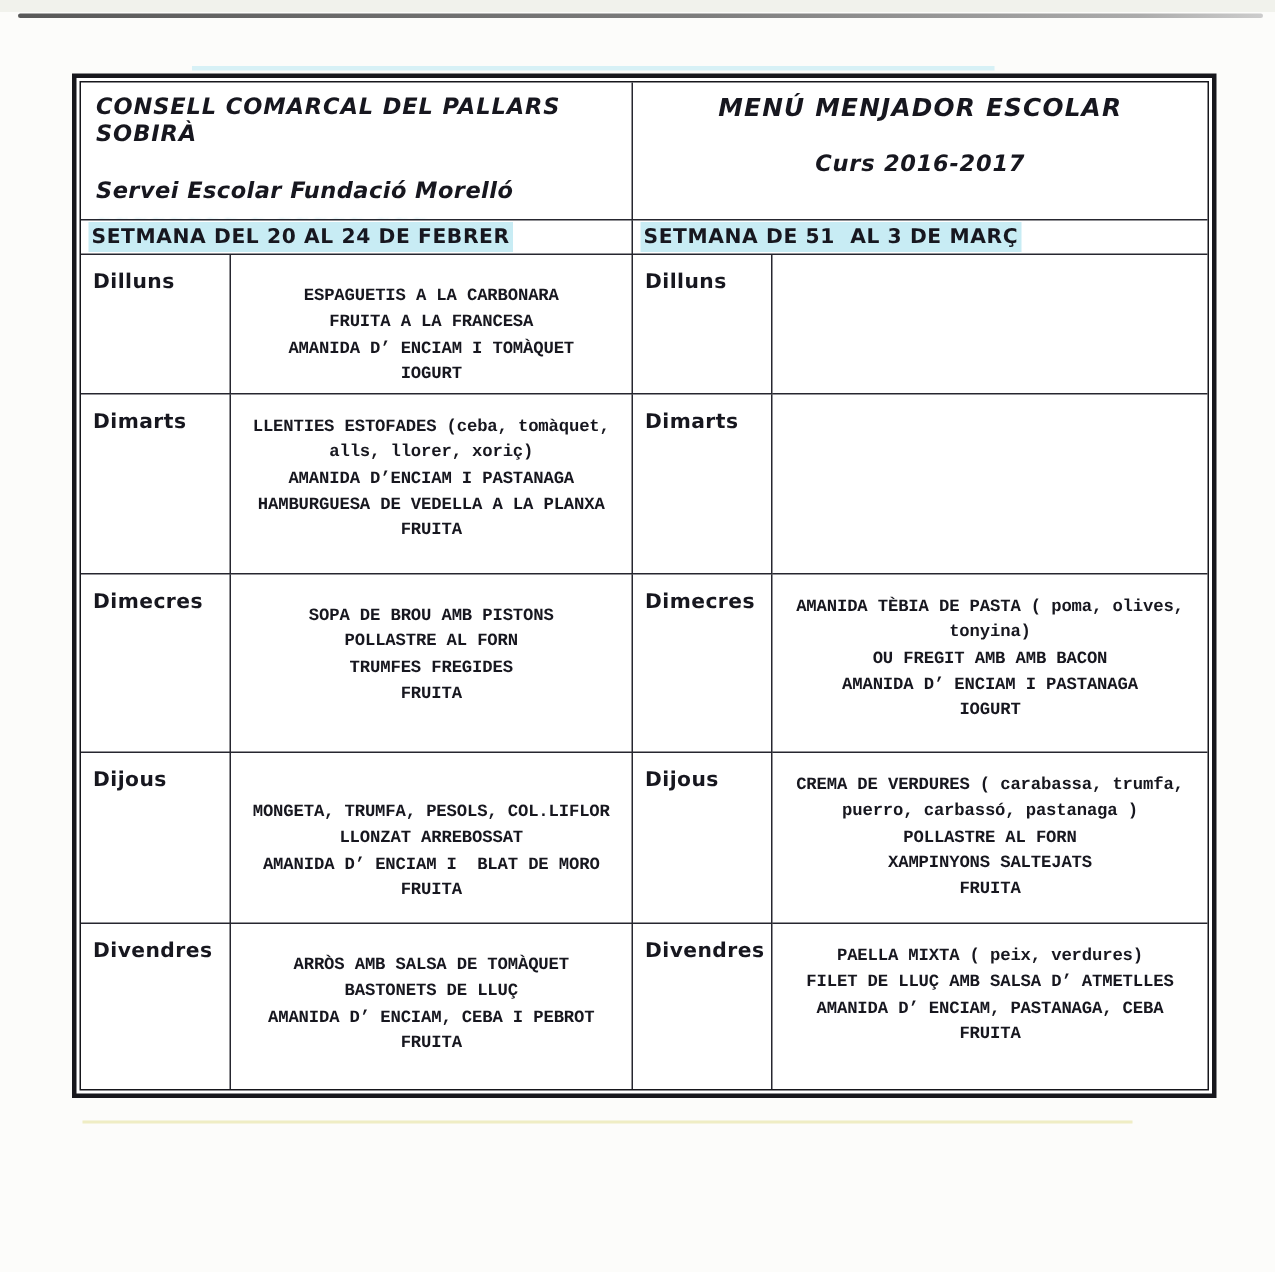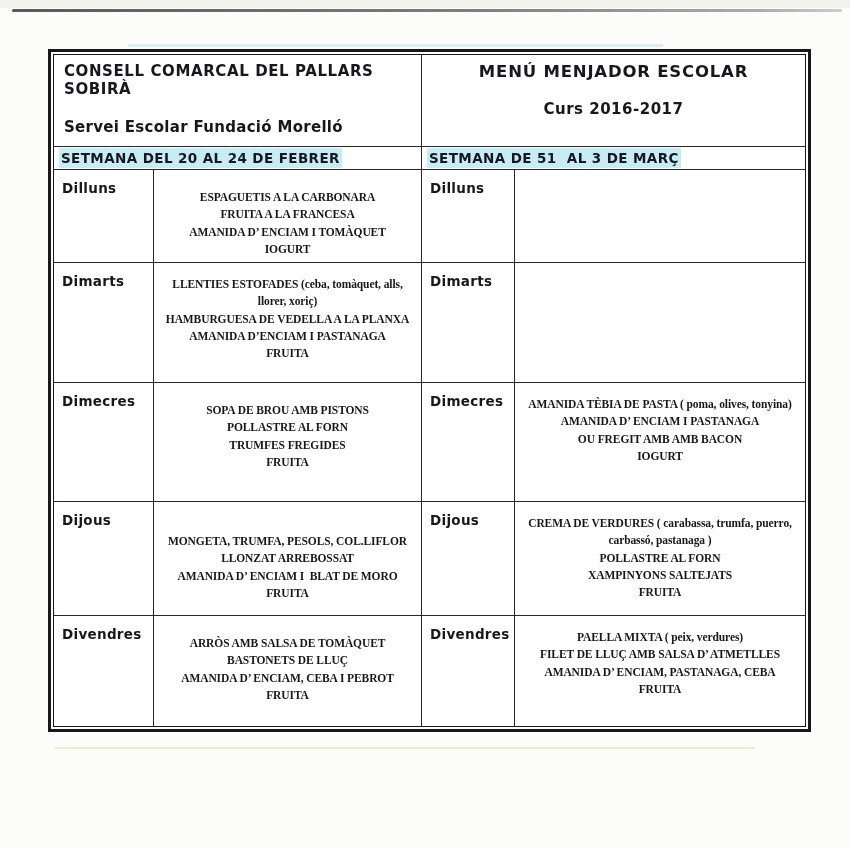--- a/index.html
+++ b/index.html
@@ -44,21 +44,21 @@
     border-right:1.5px solid var(--line);
     border-bottom:1.5px solid var(--line);
     overflow:hidden;
   }
   .cell.no-r{border-right:none;}
   .cell.no-b{border-bottom:none;}
   .span-left{grid-column:1/3;}
   .span-right{grid-column:3/5;text-align:center;}
 
   
-  .hdr{padding:7px 10px 0 10px;}
+  .hdr{padding:7px 10px 0 10px;font-style:italic;}
   .org-name{font-size:15px;font-weight:bold;letter-spacing:.6px;}
   .service-name{font-size:15px;font-weight:600;margin-top:20px;letter-spacing:.3px;}
   .email-scribble{
     display:inline-block;margin-top:7px;
     font-size:12px;color:#9fd9e4;letter-spacing:2px;
     border-bottom:2px solid #bfe6ee;
     filter:blur(1.2px);
     line-height:10px;
   }
   .phone{font-family:"DejaVu Serif", serif;font-weight:bold;font-size:15px;margin-top:3px;}
@@ -72,21 +72,21 @@
     background:var(--highlight);
     box-shadow:0 0 0 2px var(--highlight);
     white-space:pre-wrap;
   }
 
   
   .day-cell{padding:10px 4px 0 8px;font-size:13.5px;font-weight:bold;letter-spacing:.3px;}
   .menu-cell{
     text-align:center;
     padding:13px 8px 0 8px;
-    font-family:Liberation Serif, serif;
+    font-family:Liberation Mono, monospace;
   }
   .menu-cell.pad-md{padding-top:19px;}
   .menu-cell.pad-lg{padding-top:31px;}
   .menu-line{
     font-size:11.5px;font-weight:bold;
     line-height:1.5;
     letter-spacing:-0.1px;
     white-space:pre-wrap;
     color:var(--ink);
   }
@@ -126,39 +126,39 @@
         <div class="menu-line">FRUITA A LA FRANCESA</div>
         <div class="menu-line">AMANIDA D’ ENCIAM I TOMÀQUET</div>
         <div class="menu-line">IOGURT</div>
       </div>
     <div class="cell day-cell">Dilluns</div>
     <div class="cell menu-cell no-r"></div>
 
     <div class="cell day-cell">Dimarts</div>
     <div class="cell menu-cell">
         <div class="menu-line">LLENTIES ESTOFADES (ceba, tomàquet, alls, llorer, xoriç)</div>
+        <div class="menu-line">AMANIDA D’ENCIAM I PASTANAGA</div>
         <div class="menu-line">HAMBURGUESA DE VEDELLA A LA PLANXA</div>
-        <div class="menu-line">AMANIDA D’ENCIAM I PASTANAGA</div>
         <div class="menu-line">FRUITA</div>
       </div>
     <div class="cell day-cell">Dimarts</div>
     <div class="cell menu-cell no-r"></div>
 
     <div class="cell day-cell">Dimecres</div>
     <div class="cell menu-cell pad-md">
         <div class="menu-line">SOPA DE BROU AMB PISTONS</div>
         <div class="menu-line">POLLASTRE AL FORN</div>
         <div class="menu-line">TRUMFES FREGIDES</div>
         <div class="menu-line">FRUITA</div>
       </div>
     <div class="cell day-cell">Dimecres</div>
     <div class="cell menu-cell no-r">
         <div class="menu-line">AMANIDA TÈBIA DE PASTA ( poma, olives, tonyina)</div>
+        <div class="menu-line">OU FREGIT AMB AMB BACON</div>
         <div class="menu-line">AMANIDA D’ ENCIAM I PASTANAGA</div>
-        <div class="menu-line">OU FREGIT AMB AMB BACON</div>
         <div class="menu-line">IOGURT</div>
       </div>
 
     <div class="cell day-cell">Dijous</div>
     <div class="cell menu-cell pad-lg">
         <div class="menu-line">MONGETA, TRUMFA, PESOLS, COL.LIFLOR</div>
         <div class="menu-line">LLONZAT ARREBOSSAT</div>
         <div class="menu-line">AMANIDA D’ ENCIAM I  BLAT DE MORO</div>
         <div class="menu-line">FRUITA</div>
       </div>

